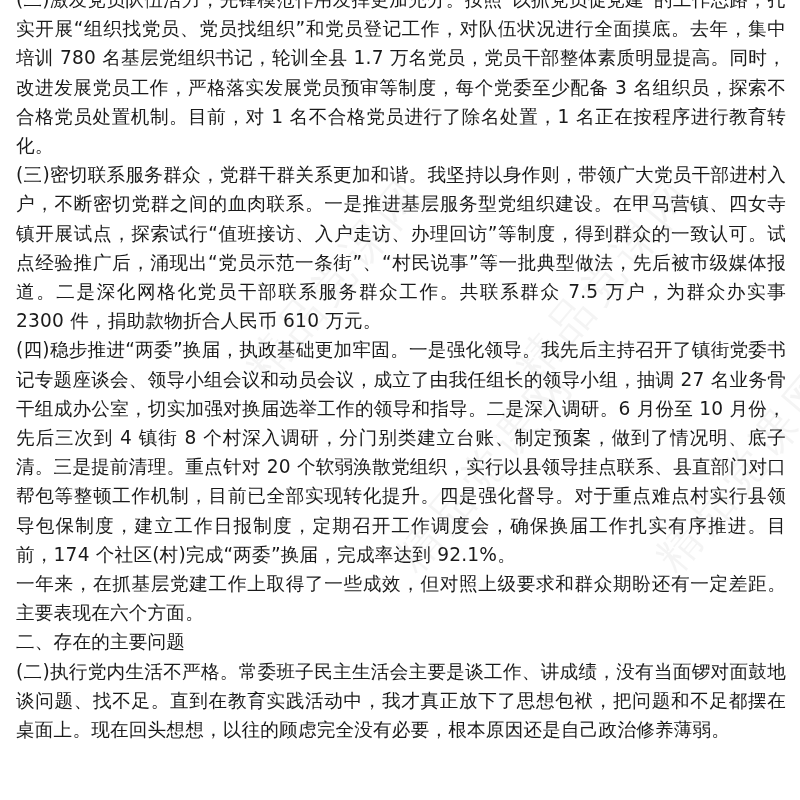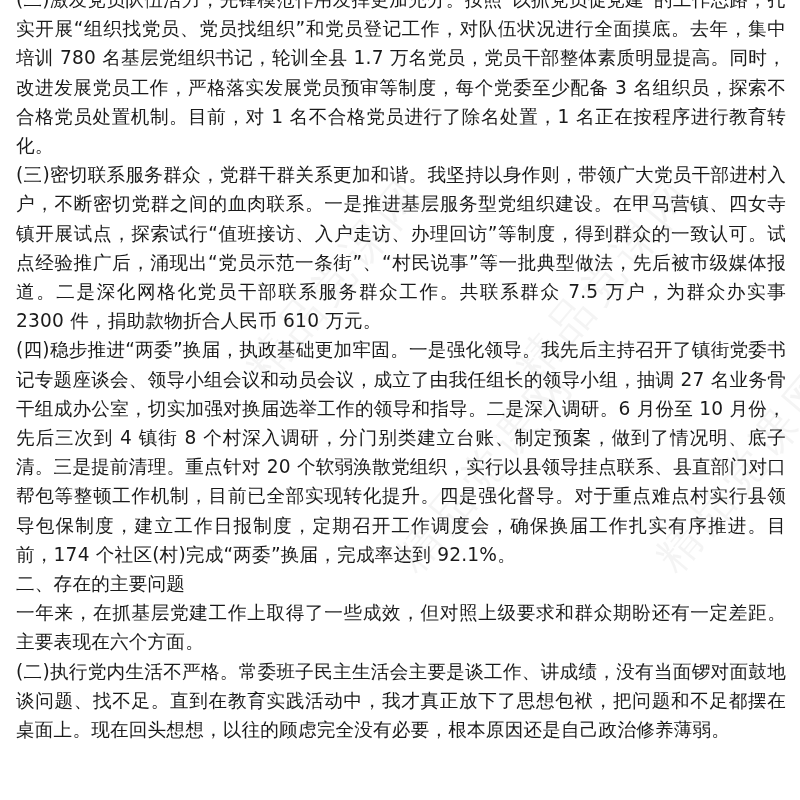--- a/index.html
+++ b/index.html
@@ -48,16 +48,16 @@
 
 <div class="watermark" style="left:210px; top:250px;">精品党课网</div>
 <div class="watermark" style="left:480px; top:250px;">精品党课网</div>
 <div class="watermark" style="left:360px; top:440px;">精品党课网</div>
 <div class="watermark" style="left:620px; top:440px;">精品党课网</div>
 
 <div class="page">
   <p class="para">(二)激发党员队伍活力，先锋模范作用发挥更加充分。按照“以抓党员促党建”的工作思路，扎实开展“组织找党员、党员找组织”和党员登记工作，对队伍状况进行全面摸底。去年，集中培训 780 名基层党组织书记，轮训全县 1.7 万名党员，党员干部整体素质明显提高。同时，改进发展党员工作，严格落实发展党员预审等制度，每个党委至少配备 3 名组织员，探索不合格党员处置机制。目前，对 1 名不合格党员进行了除名处置，1 名正在按程序进行教育转化。</p>
   <p class="para">(三)密切联系服务群众，党群干群关系更加和谐。我坚持以身作则，带领广大党员干部进村入户，不断密切党群之间的血肉联系。一是推进基层服务型党组织建设。在甲马营镇、四女寺镇开展试点，探索试行“值班接访、入户走访、办理回访”等制度，得到群众的一致认可。试点经验推广后，涌现出“党员示范一条街”、“村民说事”等一批典型做法，先后被市级媒体报道。二是深化网格化党员干部联系服务群众工作。共联系群众 7.5 万户，为群众办实事 2300 件，捐助款物折合人民币 610 万元。</p>
   <p class="para">(四)稳步推进“两委”换届，执政基础更加牢固。一是强化领导。我先后主持召开了镇街党委书记专题座谈会、领导小组会议和动员会议，成立了由我任组长的领导小组，抽调 27 名业务骨干组成办公室，切实加强对换届选举工作的领导和指导。二是深入调研。6 月份至 10 月份，先后三次到 4 镇街 8 个村深入调研，分门别类建立台账、制定预案，做到了情况明、底子清。三是提前清理。重点针对 20 个软弱涣散党组织，实行以县领导挂点联系、县直部门对口帮包等整顿工作机制，目前已全部实现转化提升。四是强化督导。对于重点难点村实行县领导包保制度，建立工作日报制度，定期召开工作调度会，确保换届工作扎实有序推进。目前，174 个社区(村)完成“两委”换届，完成率达到 92.1%。</p>
+  <p class="para">一年来，在抓基层党建工作上取得了一些成效，但对照上级要求和群众期盼还有一定差距。主要表现在六个方面。</p>
   <p class="para">二、存在的主要问题</p>
-  <p class="para">一年来，在抓基层党建工作上取得了一些成效，但对照上级要求和群众期盼还有一定差距。主要表现在六个方面。</p>
   <p class="para">(二)执行党内生活不严格。常委班子民主生活会主要是谈工作、讲成绩，没有当面锣对面鼓地谈问题、找不足。直到在教育实践活动中，我才真正放下了思想包袱，把问题和不足都摆在桌面上。现在回头想想，以往的顾虑完全没有必要，根本原因还是自己政治修养薄弱。</p>
 </div>
 
 </body></html>

